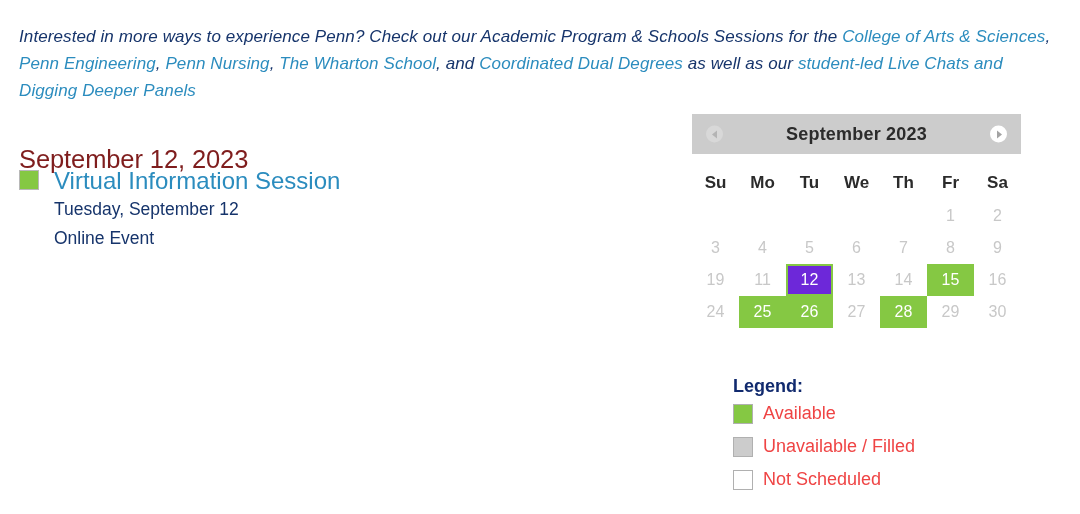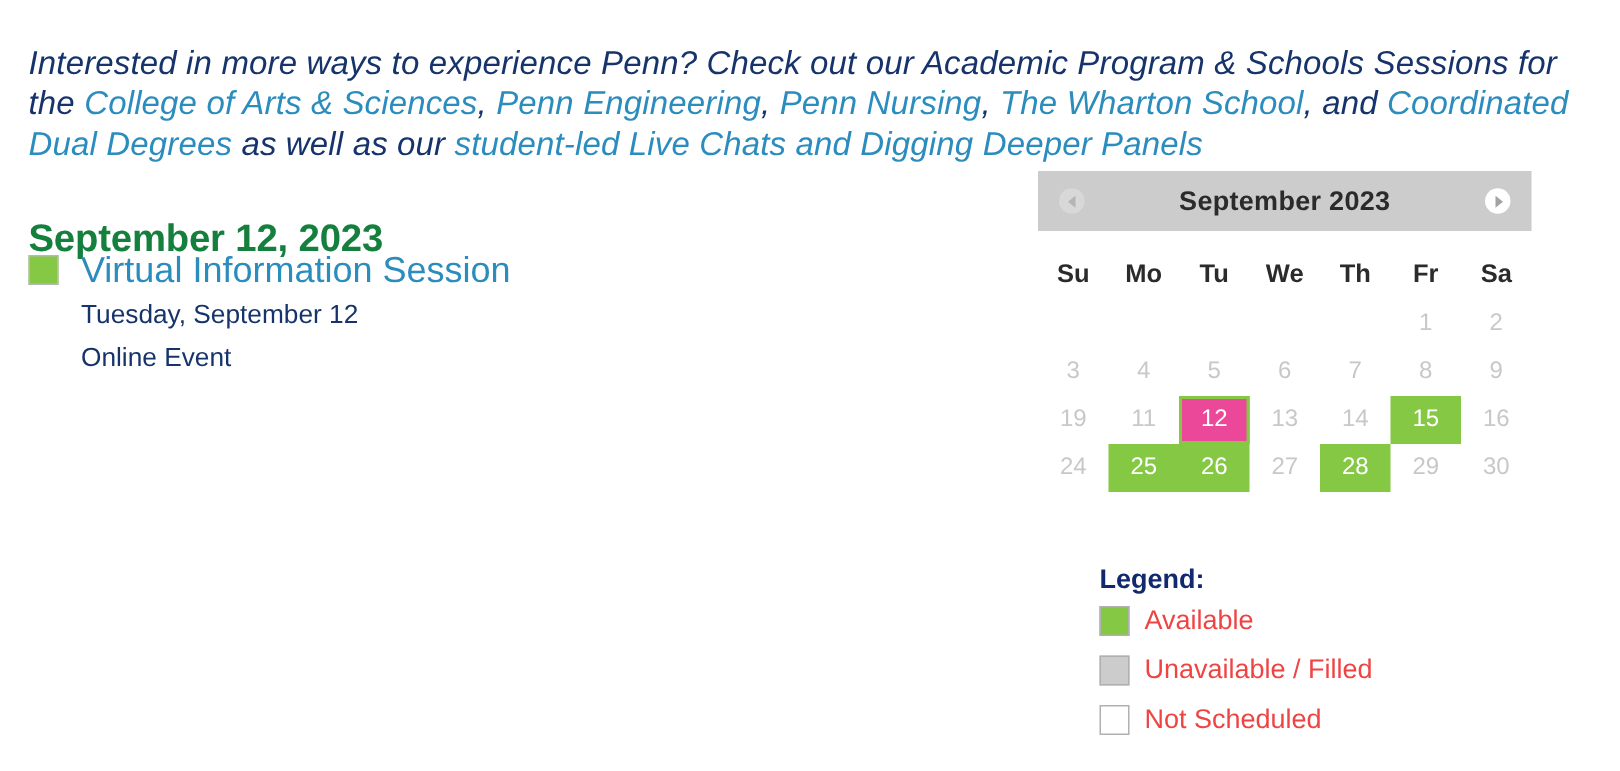--- a/index.html
+++ b/index.html
@@ -17,39 +17,39 @@
     background: #ffffff;
   }
 
   
   .intro {
     position: absolute;
     left: 19px;
     top: 6px;
     width: 1042px;
     font-style: italic;
-    font-size: 22px;
+    font-size: 17px;
     line-height: 27px;
     color: #16346b;
     letter-spacing: .1px;
   }
   .intro a {
     color: #2b8cbe;
     text-decoration: none;
     font-style: italic;
   }
 
   
   .day-heading {
     position: absolute;
     left: 19px;
     top: 124px;
     font-size: 25.5px;
-    font-weight: bold;
-    color: #15803d;
+    font-weight: normal;
+    color: #7f1d1d;
     letter-spacing: -0.1px;
   }
   .event-list {
     position: absolute;
     left: 19px;
     top: 166px;
     width: 640px;
   }
   .event-item { position: relative; padding-left: 35px; }
   .event-swatch {
@@ -145,21 +145,21 @@
   td .cell {
     display: block;
     height: 32px;
     line-height: 32px;
   }
   td.avail .cell {
     background: #85c843;
     color: #ffffff;
   }
   td.selected .cell {
-    background: #ec4899;
+    background: #6d28d9;
     color: #ffffff;
     outline: 2px solid #85c843;
     outline-offset: -2px;
     text-align: center;
   }
   td.empty .cell { color: transparent; }
 
   
   .legend {
     position: absolute;

